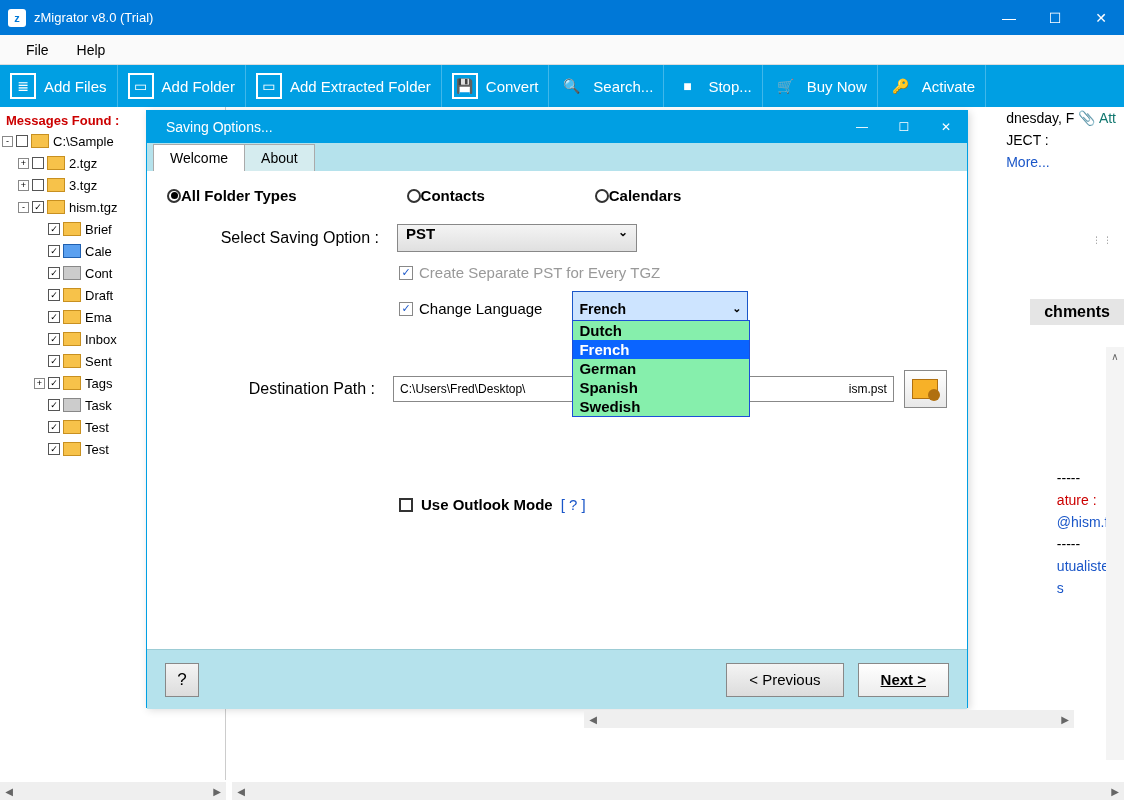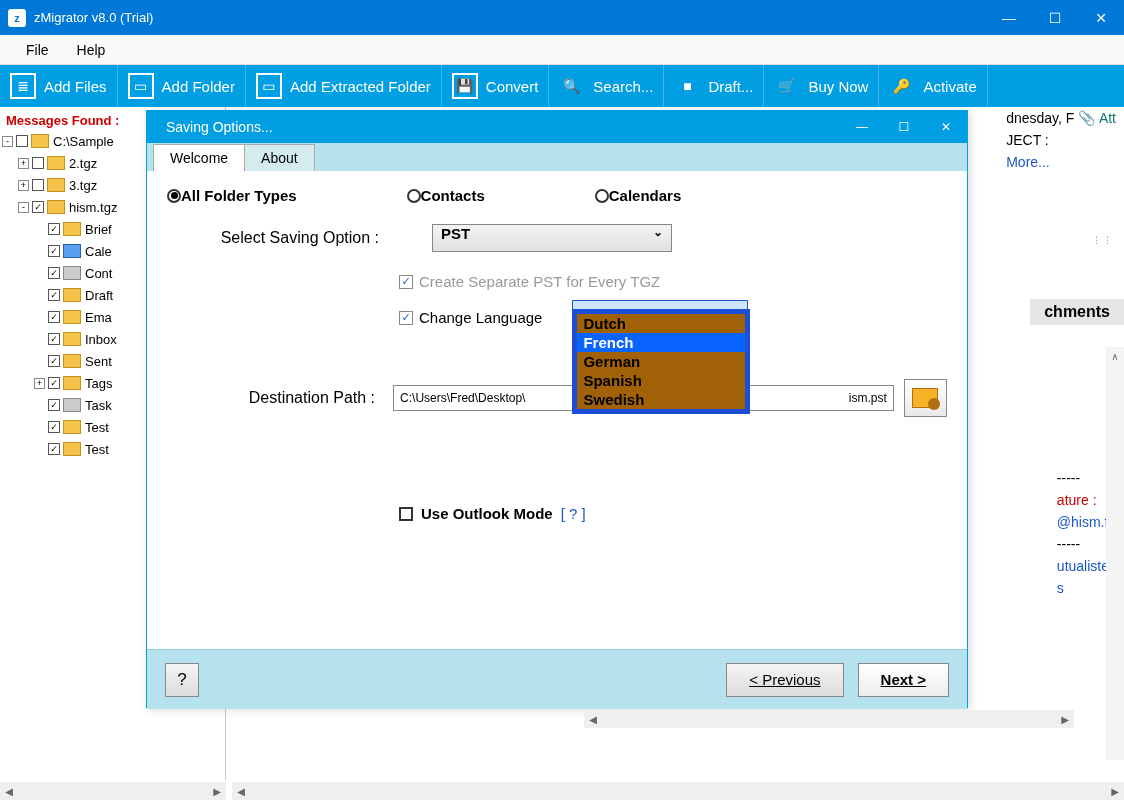--- a/index.html
+++ b/index.html
@@ -54,31 +54,31 @@
 .dlg-titlebar .winctrls { margin-left: auto; display: flex; }
 .dlg-titlebar .winctrls div { width: 42px; height: 32px; display: flex; align-items: center; justify-content: center; font-size: 12px; }
 .dlg-tabbar { height: 28px; background: #b5e2ec; display: flex; align-items: flex-end; padding-left: 6px; }
 .dlg-tab { padding: 5px 16px; font-size: 14px; background: #d5ecef; border: 1px solid #aaa; border-bottom: none; margin-right: -1px; }
 .dlg-tab.active { background: #fff; font-weight: 400; }
 .dlg-body { position: relative; padding: 16px 20px; height: 478px; }
 .dlg-body .radiorow { display: flex; gap: 110px; font-size: 15px; font-weight: 700; margin-bottom: 20px; }
 .dlg-body .radio { display: flex; align-items: center; gap: 0; }
 .dlg-body .radio .ro { width: 14px; height: 14px; border: 2px solid #333; border-radius: 50%; display: flex; align-items: center; justify-content: center; }
 .dlg-body .radio .ro .dot { width: 7px; height: 7px; background: #000; border-radius: 50%; }
-.formrow { display: flex; align-items: center; margin-bottom: 21px; gap: 35px; }
+.formrow { display: flex; align-items: center; margin-bottom: 12px; }
 .formlabel { width: 230px; font-size: 16px; text-align: right; padding-right: 18px; }
 .formlabel.big { font-weight: 400; }
 .select { height: 28px; min-width: 240px; border: 1px solid #888; background: linear-gradient(#f4f4f4,#e0e0e0); display: flex; align-items: flex-start; padding: 0 8px; font-size: 15px; font-weight: 700; position: relative; }
 .select .chev { margin-left: auto; font-size: 12px; }
 .checkbox-row { display: flex; align-items: center; gap: 6px; margin-left: 232px; font-size: 15px; margin-bottom: 10px; }
 .checkbox-row .cb { width: 14px; height: 14px; border: 1px solid #888; display: flex; align-items: center; justify-content: center; font-size: 11px; color: #1a56c8; }
 .checkbox-row.disabled { color: #999; }
 .lang-select { height: 35px; width: 176px; border: 1px solid #1a56c8; background: #cde4ff; display: flex; align-items: center; padding: 0 6px; font-size: 14px; font-weight: 700; position: relative; }
 .lang-select .chev { margin-left: auto; font-size: 11px; }
-.lang-menu { position: absolute; top: 8px; left: -1px; width: 178px; border: 5px solid #1d4ed8; background: #a16207; z-index: 100; }
+.lang-menu { position: absolute; top: 28px; left: -1px; width: 178px; border: 1px solid #1d4ed8; background: #86efac; z-index: 100; }
 .lang-menu div { padding: 1px 6px; font-size: 15px; font-weight: 700; }
 .lang-menu div.sel { background: #0a64ff; color: #fff; }
 .pathrow { display: flex; align-items: center; margin-top: 44px; }
 .pathinput { height: 26px; width: 510px; border: 1px solid #888; padding: 0 6px; font-size: 12px; display: flex; align-items: center; }
 .browse-btn { width: 44px; height: 38px; border: 1px solid #888; margin-left: 10px; background: linear-gradient(#fff,#e8e8e8); display: flex; align-items: center; justify-content: center; }
 .browse-btn .fldricn { width: 26px; height: 20px; background: #f7b128; border: 1px solid #b07010; position: relative; }
 .browse-btn .fldricn::after { content: ''; position: absolute; right: -3px; bottom: -3px; width: 12px; height: 12px; background: #b07010; border-radius: 50%; }
 .outlook-row { display: flex; align-items: center; gap: 8px; margin-left: 232px; margin-top: 88px; font-size: 15px; font-weight: 700; }
 .outlook-row .cb { width: 14px; height: 14px; border: 2px solid #333; }
 .outlook-row .help { color: #1a56c8; font-weight: 400; }
@@ -134,21 +134,21 @@
   <div class="tbtn">
       <span class="ticon">💾</span>
       <span>Convert</span>
     </div>
   <div class="tbtn">
       <span class="ticon noicon">🔍</span>
       <span>Search...</span>
     </div>
   <div class="tbtn">
       <span class="ticon noicon">■</span>
-      <span>Draft...</span>
+      <span>Stop...</span>
     </div>
   <div class="tbtn">
       <span class="ticon noicon">🛒</span>
       <span>Buy Now</span>
     </div>
   <div class="tbtn">
       <span class="ticon noicon">🔑</span>
       <span>Activate</span>
     </div>
 </div>
@@ -349,21 +349,21 @@
     <div class="outlook-row">
       <span class="cb"></span>
       <span>Use Outlook Mode</span>
       <span class="help">[ ? ]</span>
     </div>
   </div>
   <div class="dlg-footer">
     <div class="help-btn">?</div>
     <div class="spacer"></div>
     <div class="nav-btn">
-        <span style="text-decoration: underline; text-decoration-skip-ink: none;">&lt;  Previous</span>
+        <span style="text-decoration-skip-ink: none;">&lt;  Previous</span>
       </div>
     <div class="nav-btn next">
         <span style="text-decoration: underline; text-decoration-skip-ink: none;">Next &gt;</span>
       </div>
   </div>
 </div>
 
 <div class="middle-scroll">
   <div class="arrow">◀</div>
   <div style="margin-left:auto" class="arrow">▶</div>

